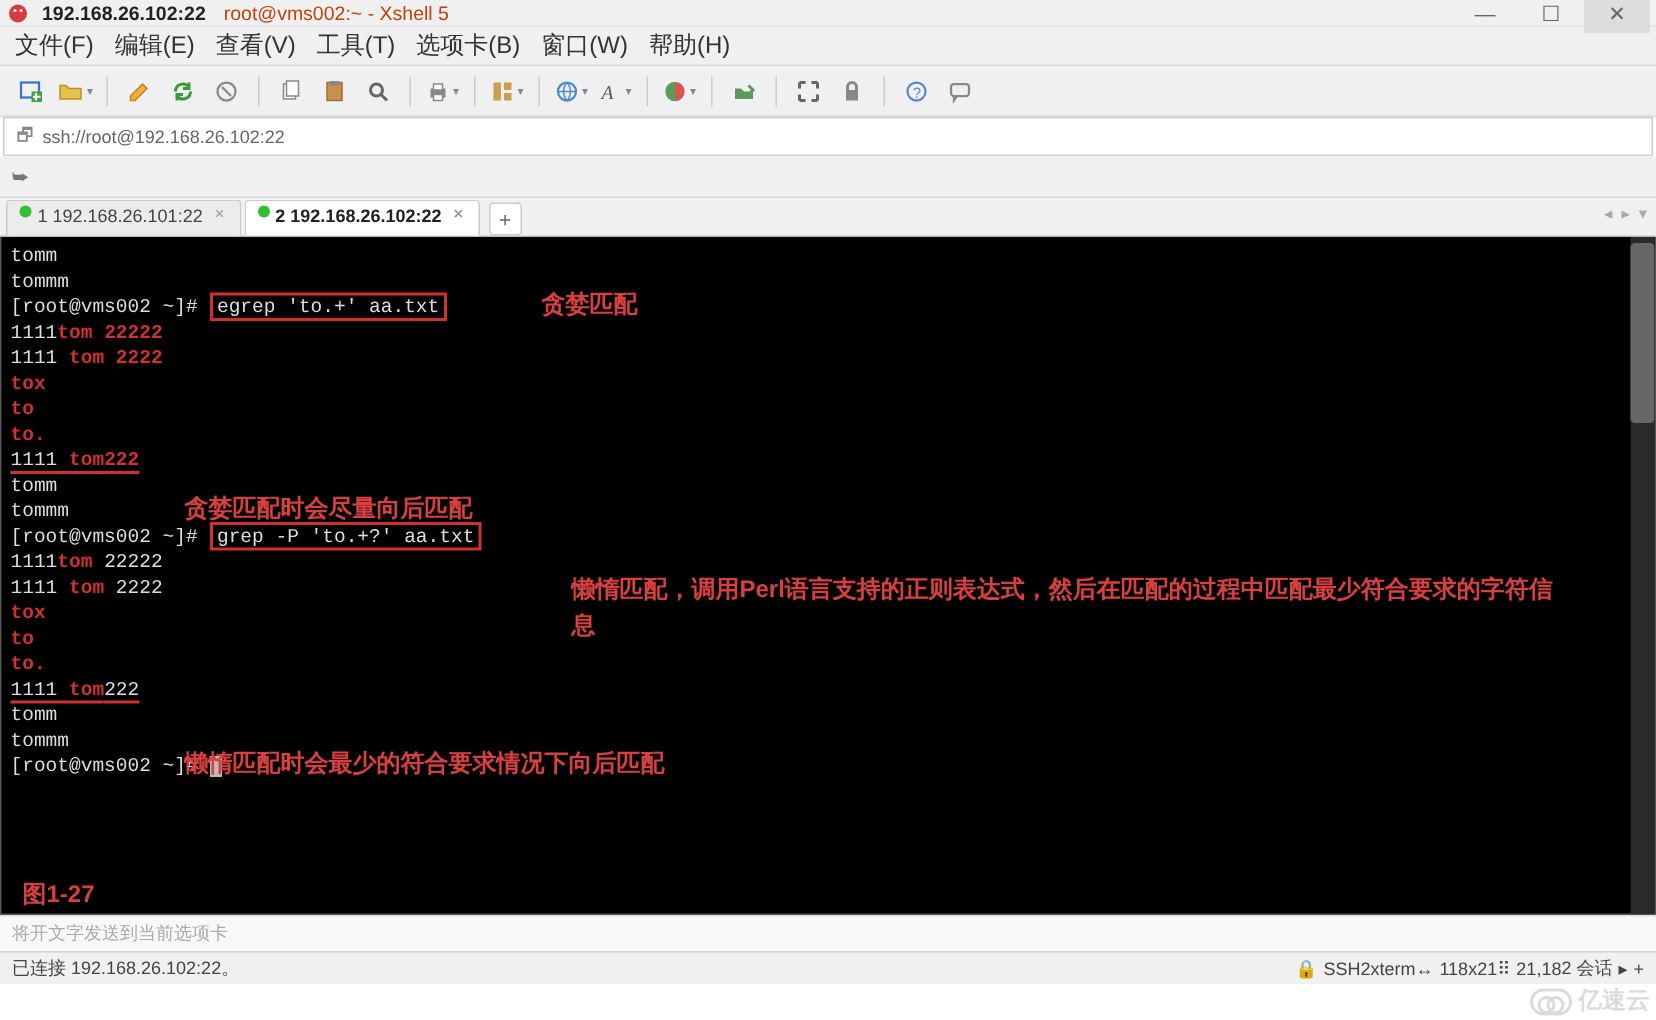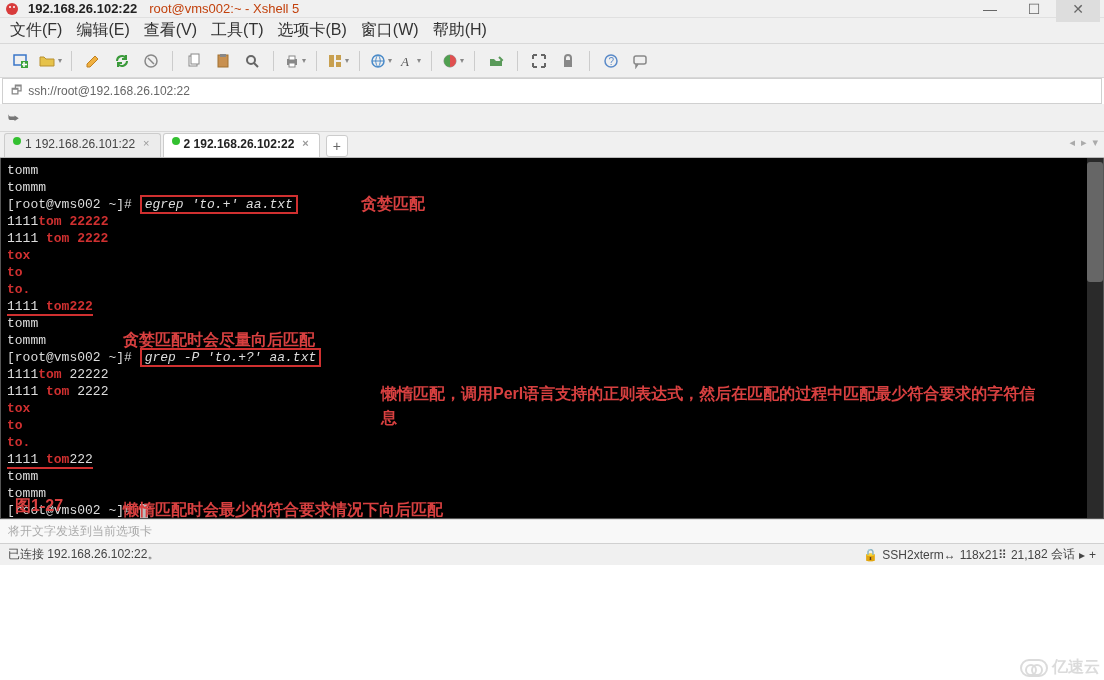--- a/index.html
+++ b/index.html
@@ -123,30 +123,30 @@
 .tabstrip .nav-arrows{position:absolute; right:6px; top:4px; color:#aaa; font-size:11px; display:flex; gap:6px;}
 
 
 .terminal {
   background: #000;
   color: #bbb;
   font-family: "Consolas","Courier New", monospace;
   font-size: 13px;
   line-height: 17px;
   padding: 4px 6px;
-  height: 361px;
+  height: 452px;
   overflow: hidden;
   position: relative;
   border: 1px solid #555;
   border-top:none;
 }
 .term-line{white-space: pre;}
 .hl-red{color:#d03030;font-weight:bold;}
 .hl-white{color:#ddd;}
-.redbox{border:2px solid #d03030;padding:0 3px;font-style:italic;}
+.redbox{border:2px solid #d03030;padding:0 3px;}
 .underline{border-bottom:2px solid #d03030;}
 .annot{position:absolute;color:#d84040;font-weight:bold;font-family:"Microsoft YaHei","SimSun",sans-serif;font-size:16px;}
 .cursor{display:inline-block;width:8px;height:14px;background:#bbb;vertical-align:middle;}
 .term-scroll{position:absolute;right:0;top:0;bottom:0;width:16px;background:#2a2a2a;}
 .term-scroll .thumb{background:#666;height:120px;margin-top:4px;border-radius:3px;}
 
 
 .inputbar {
   height: 24px;
   background: #f8f8f8;

